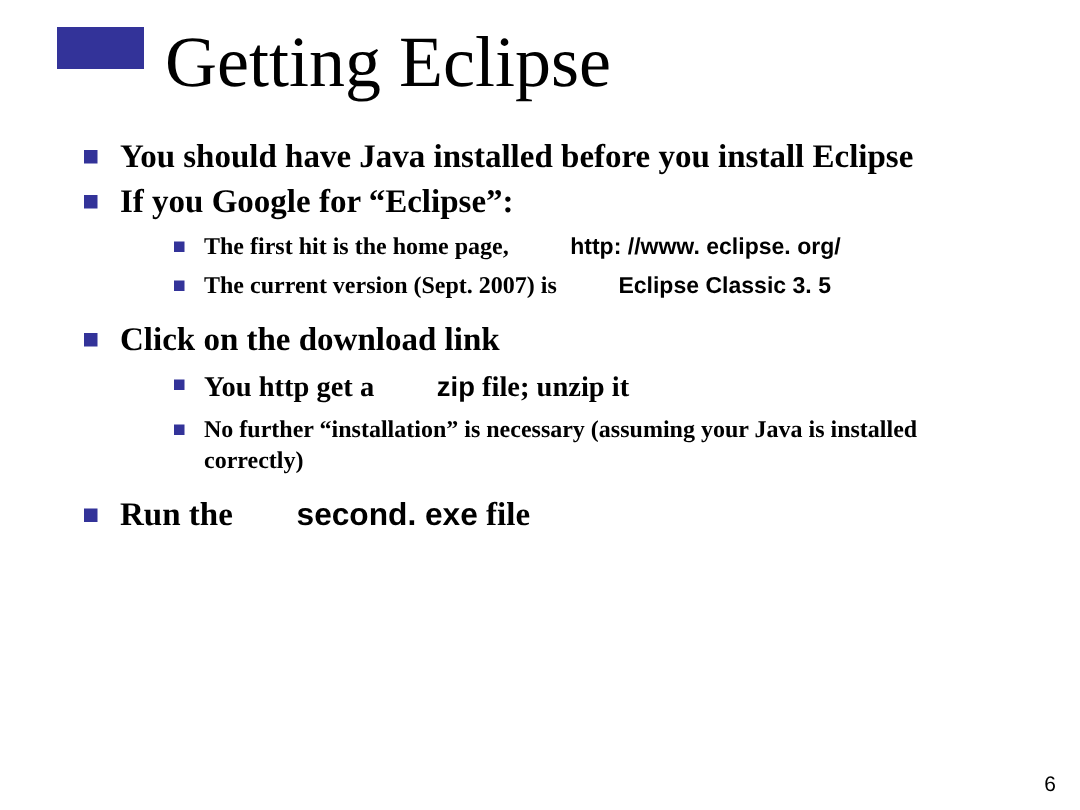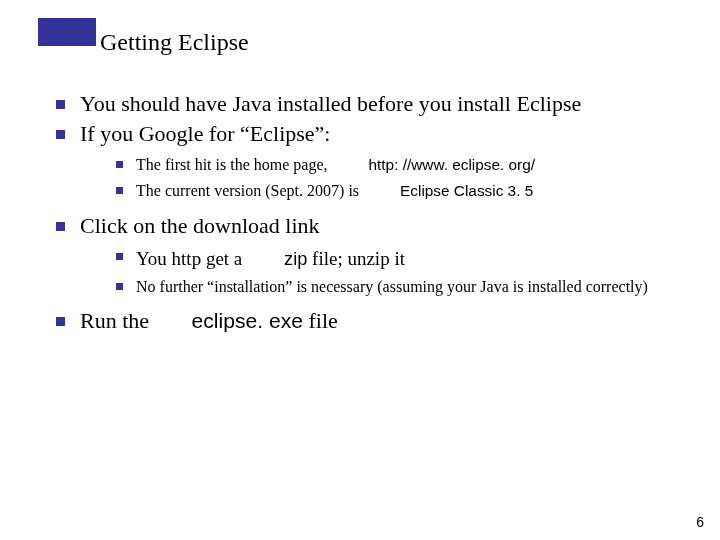--- a/index.html
+++ b/index.html
@@ -26,22 +26,23 @@
   }
   .title-bar {
     width: 58px;
     height: 28px;
     background: #333399;
     display: inline-block;
     vertical-align: top;
   }
   .title-text {
     display: inline-block;
-    font-size: 24px;
+    font-size: 48px;
     font-weight: 400;
+    margin-left: 10px;
     line-height: 36px;
     vertical-align: top;
     position: relative;
     top: 6px;
   }
   .body {
     position: absolute;
     top: 90px;
     left: 52px;
     right: 40px;
@@ -50,20 +51,21 @@
     list-style: none;
     margin: 0;
     padding: 0;
   }
   ul.l1 > li {
     position: relative;
     padding-left: 28px;
     font-size: 22px;
     line-height: 1.28;
     margin-bottom: 2px;
+    font-weight: bold;
   }
   ul.l1 > li::before {
     content: "";
     position: absolute;
     left: 4px;
     top: 10px;
     width: 9px;
     height: 9px;
     background: #333399;
   }
@@ -140,21 +142,21 @@
           <li class="l2-big">
             <span>You http get a </span><span class="mono">zip</span><span> file; unzip it</span>
           </li>
           <li>
             <span>No further “installation” is necessary (assuming your Java is installed correctly)</span>
           </li>
         </ul>
       </li>
 
       <li>
-        <span>Run the </span><span class="mono">eclipse. exe</span><span> file</span>
+        <span>Run the </span><span class="mono">second. exe</span><span> file</span>
       </li>
 
     </ul>
   </div>
 
   <div class="page-num">6</div>
 
 </div>
 
 </body></html>

